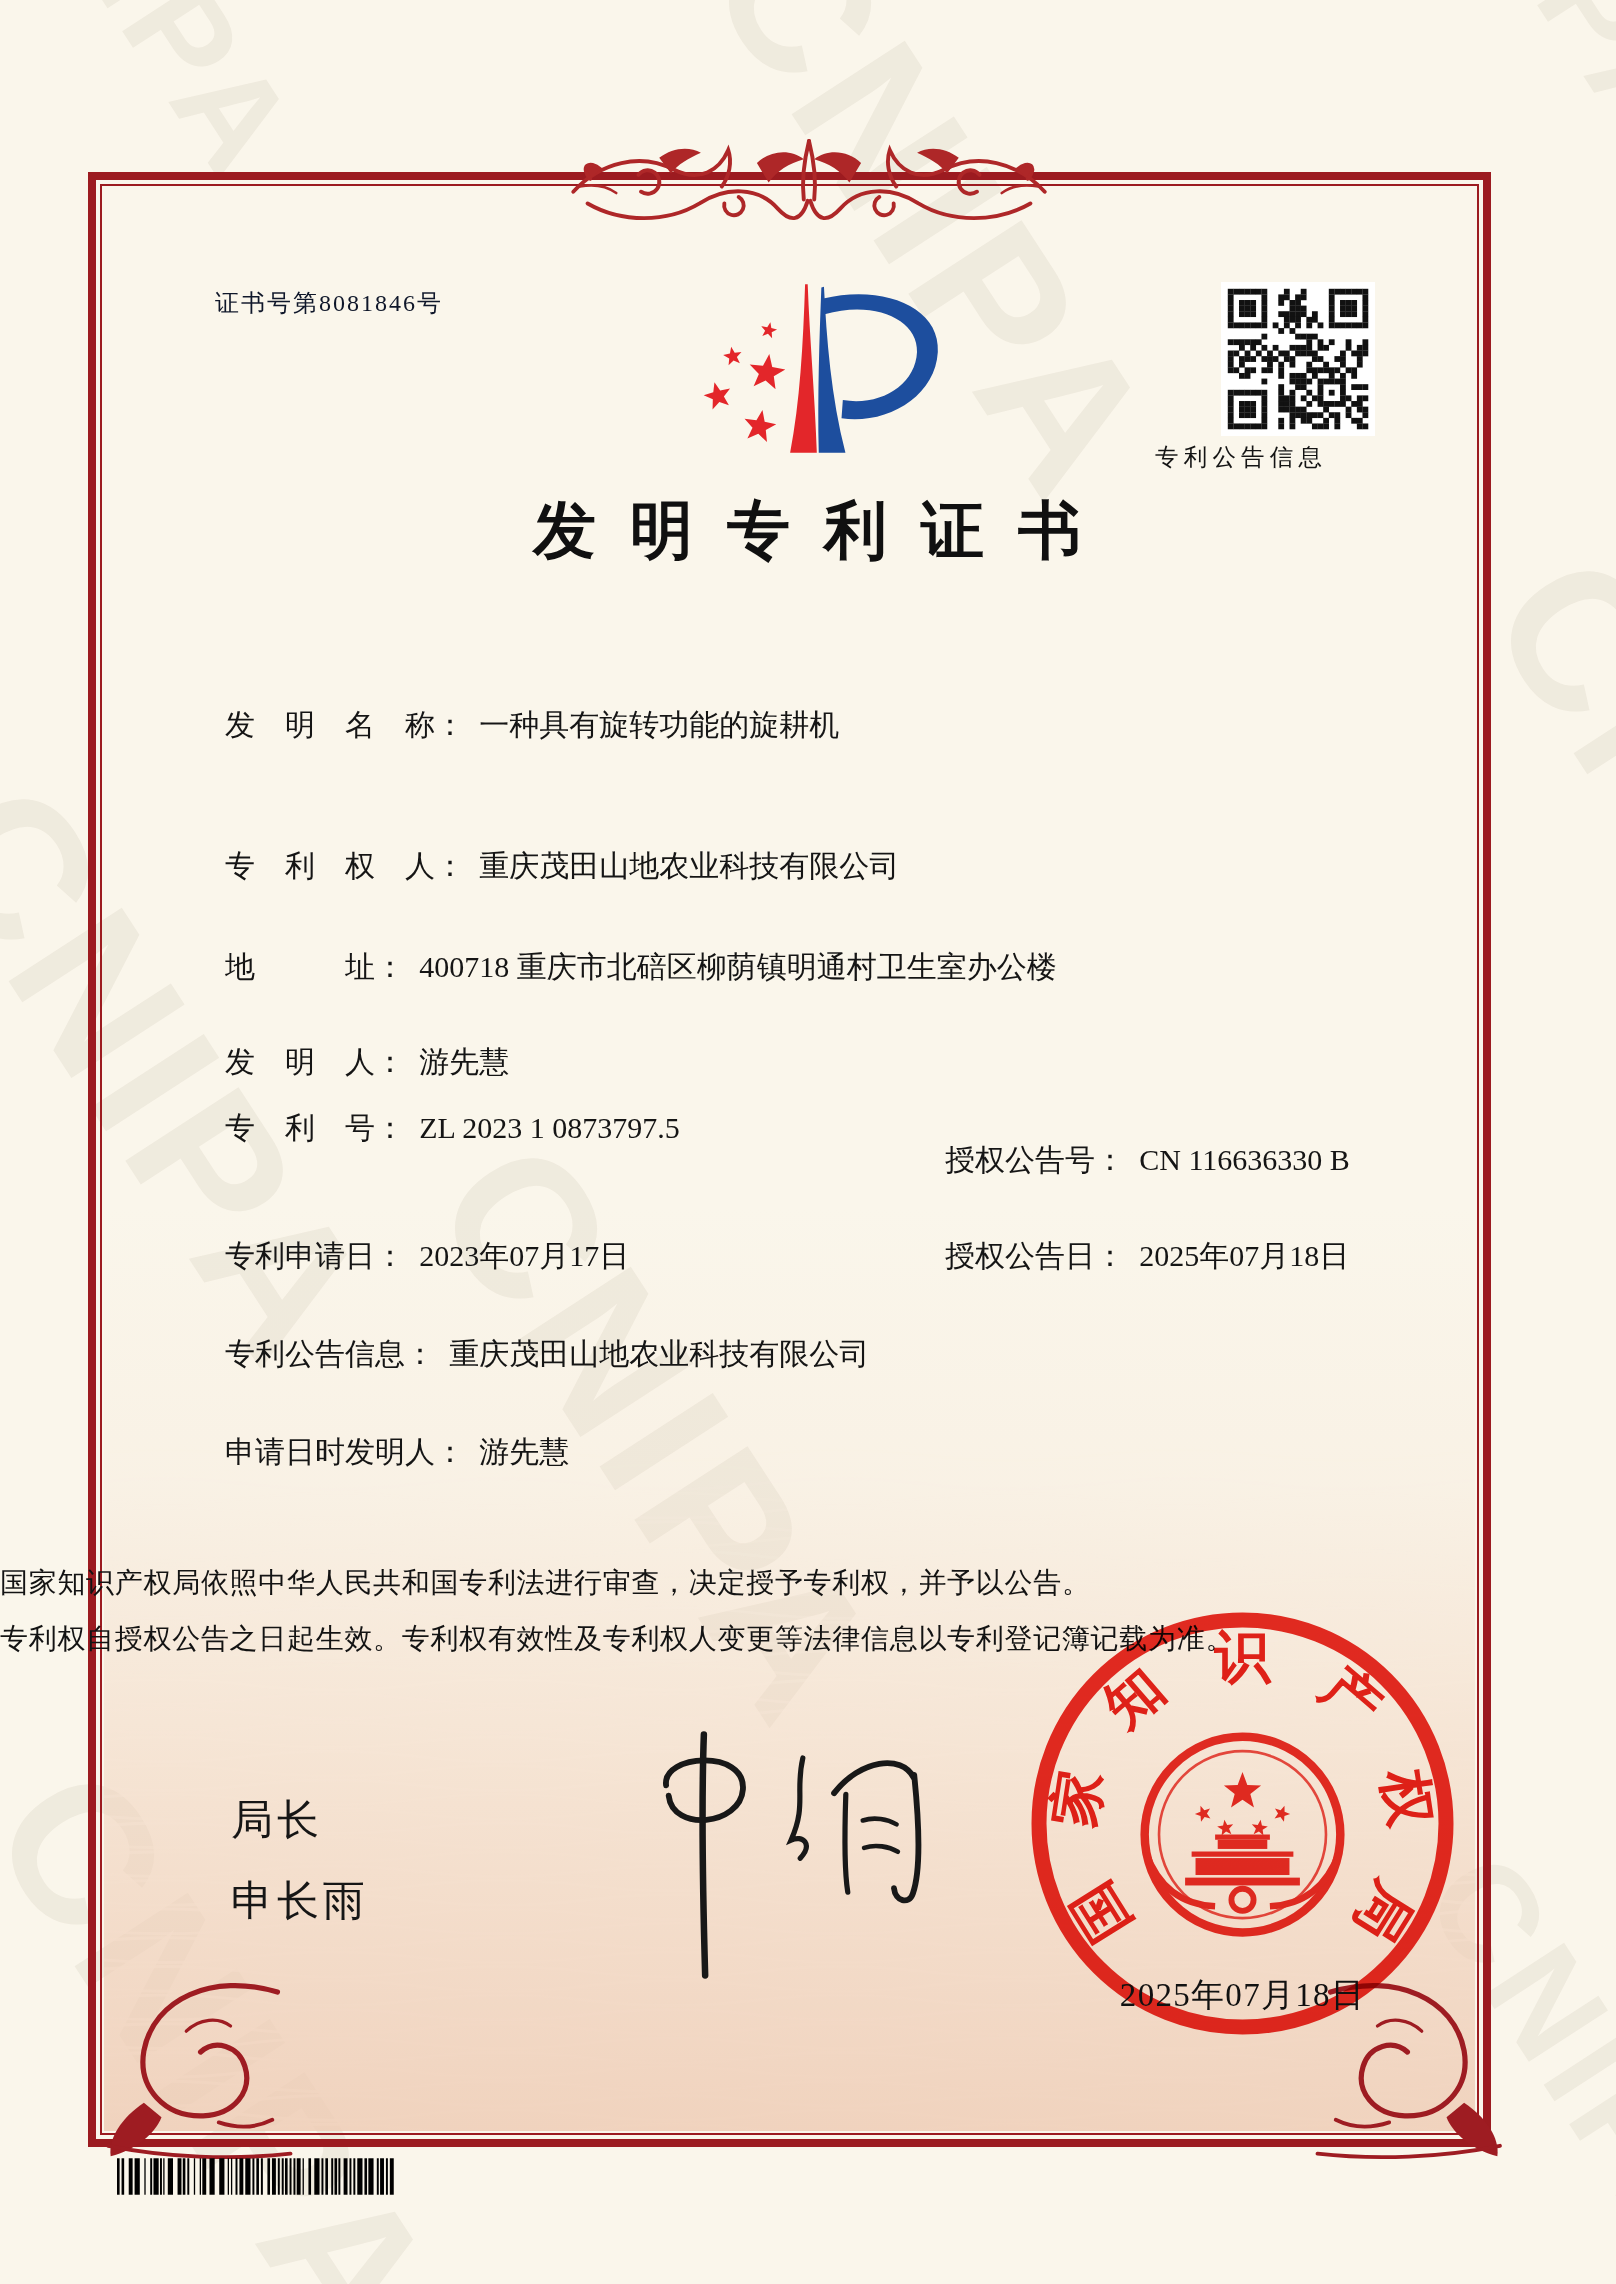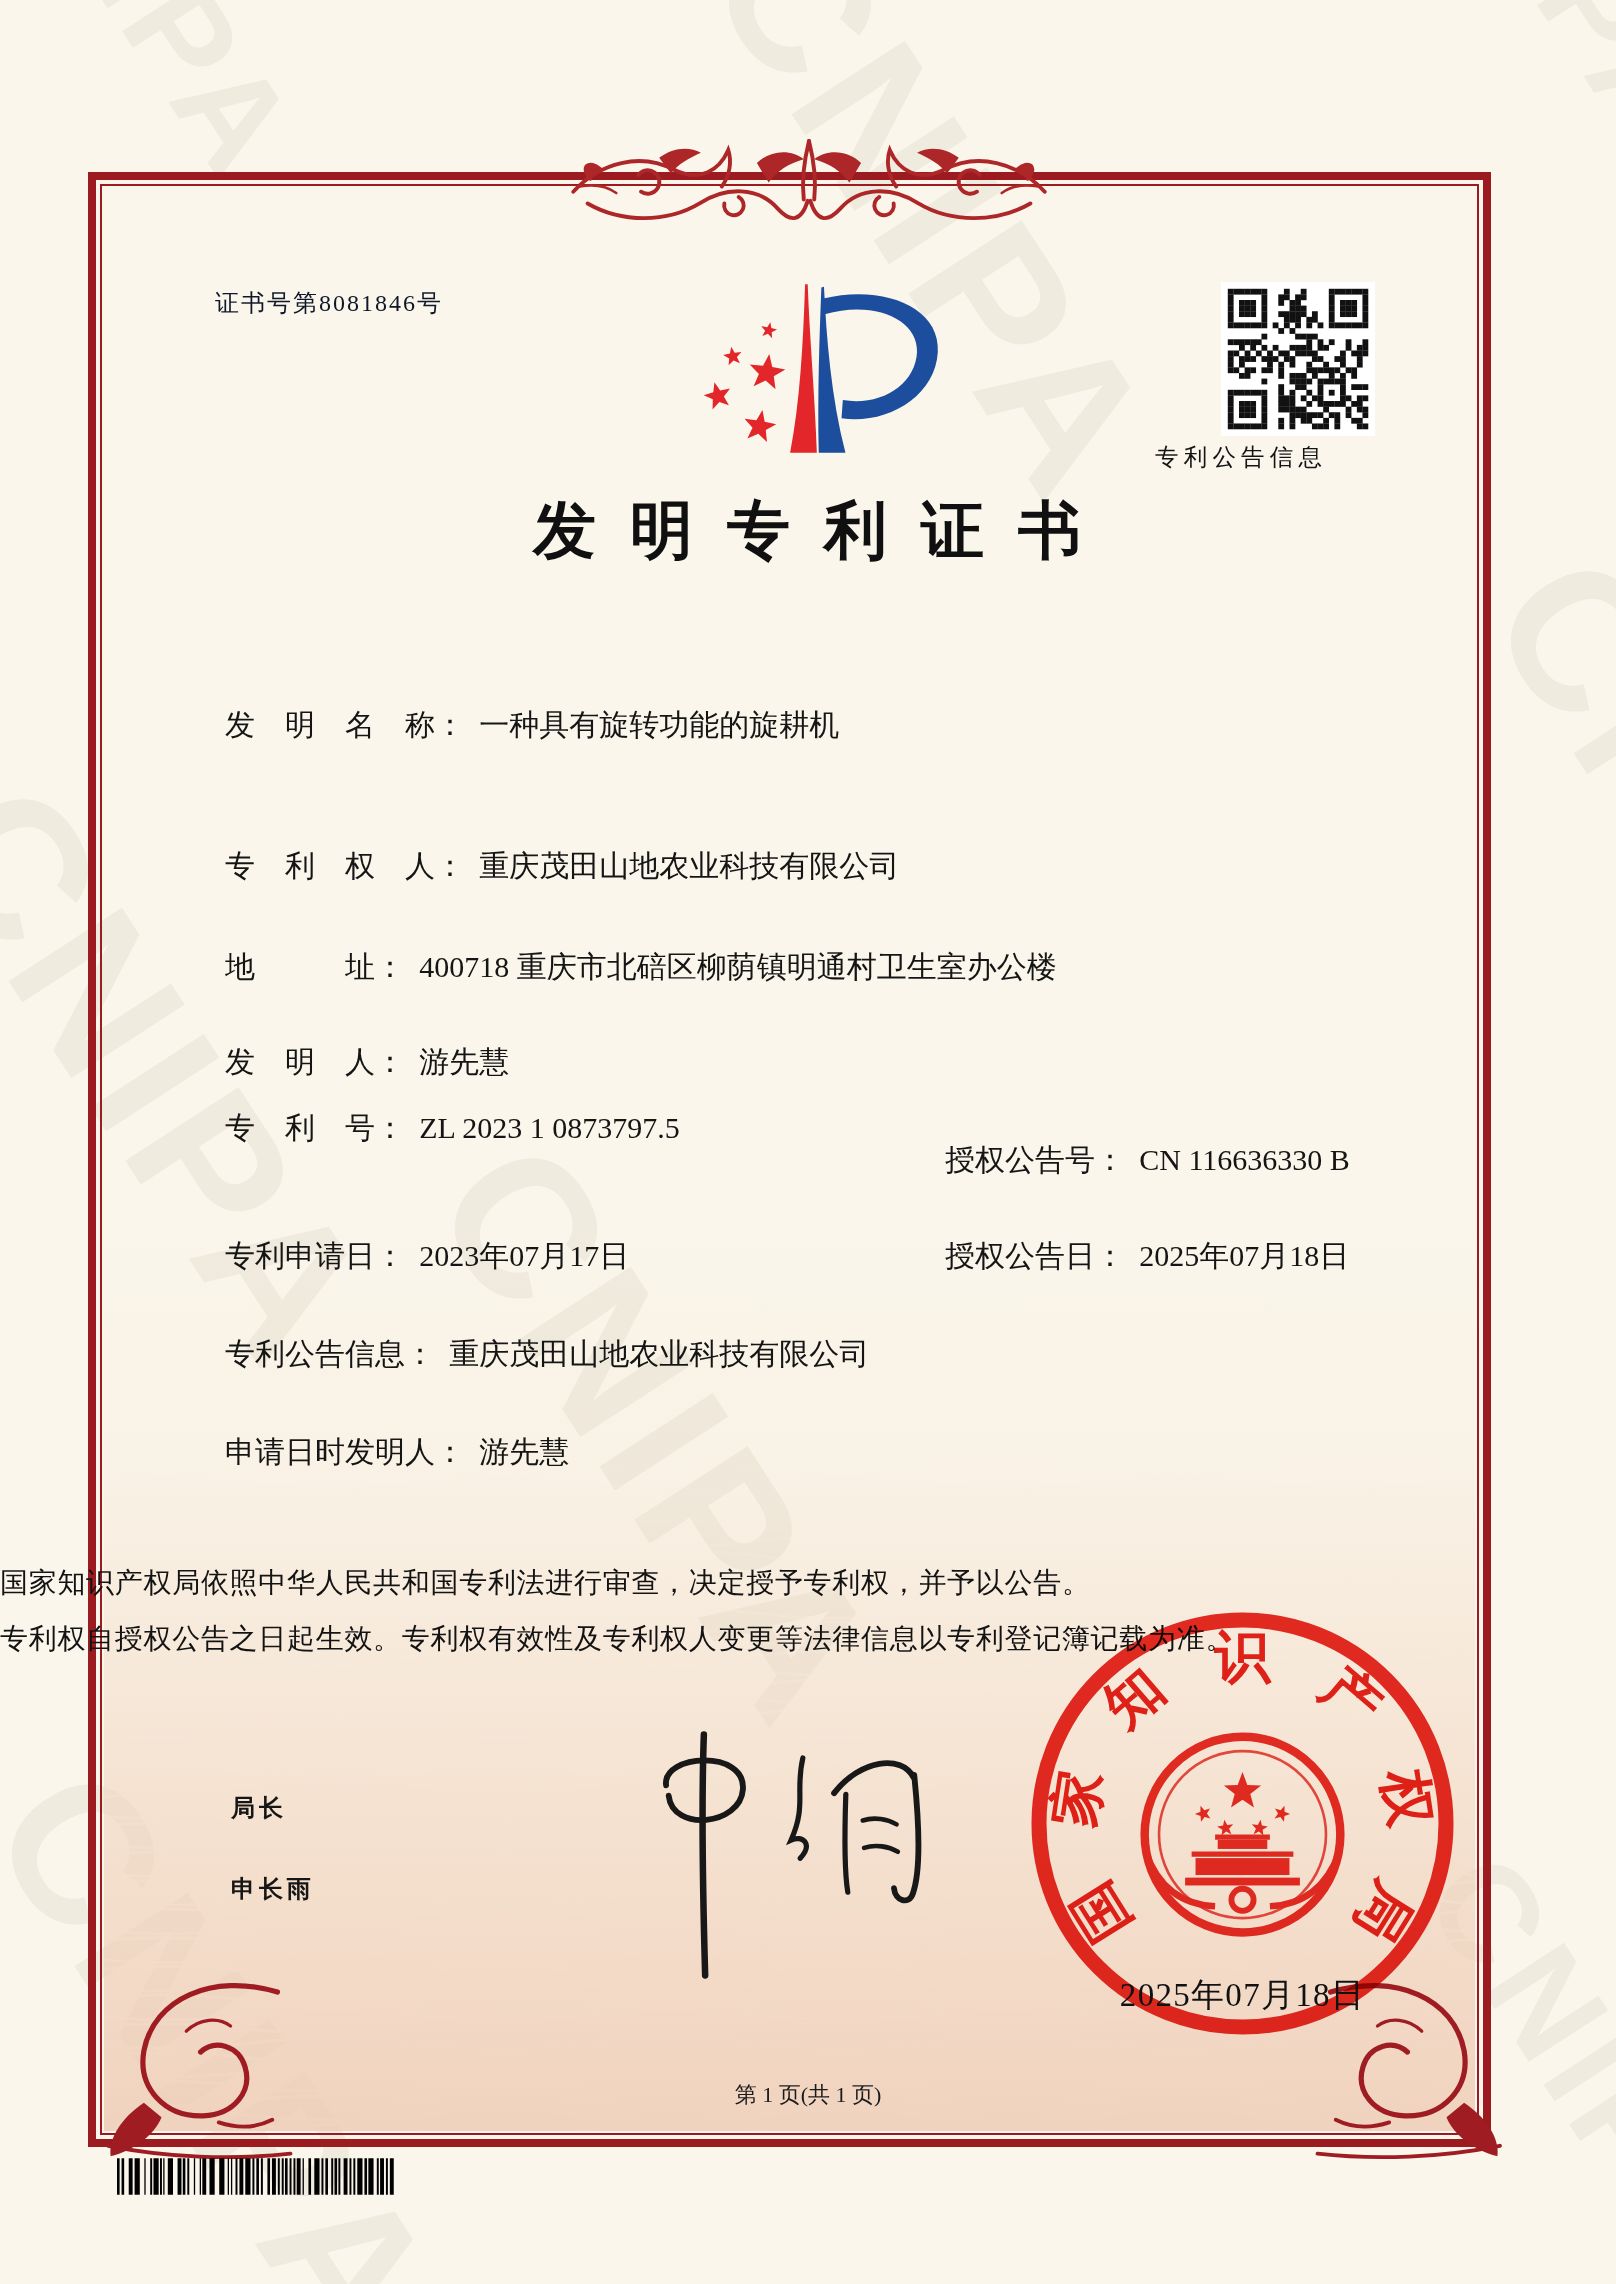--- a/index.html
+++ b/index.html
@@ -22,21 +22,21 @@
   .qr-box svg{position:absolute;inset:0}
   .qr-caption{position:absolute;left:1155px;top:441px;width:284px;text-align:left;font-size:23.5px;letter-spacing:5.2px;color:#141414}
   .title{position:absolute;left:16px;top:488px;width:100%;text-align:center;font-size:63px;font-weight:700;color:#101010;letter-spacing:34px;margin-right:-34px}
   
   .row{position:absolute;left:225px;font-size:30px;color:#151515;white-space:nowrap}
   .row .val{margin-left:14.3px}
   .col2{left:945px}
   
   .stmt{position:absolute;left:0;width:100%;text-align:left;font-size:28px;color:#131313;letter-spacing:0.7px}
   
-  .sig-label{position:absolute;left:231px;font-family:"Liberation Sans","DejaVu Sans",sans-serif;font-weight:700;font-size:24px;color:#161616;letter-spacing:3.9px}
+  .sig-label{position:absolute;left:231px;font-family:"Liberation Sans","DejaVu Sans",sans-serif;font-weight:400;font-size:42px;color:#161616;letter-spacing:3.9px}
   .sig-svg{position:absolute;left:606px;top:1715px;width:352px;height:280px}
   
   .seal-svg{position:absolute;left:1024px;top:1605px;width:437px;height:437px;mix-blend-mode:multiply}
   .seal-date{position:absolute;left:1024px;top:1973px;width:437px;text-align:center;font-size:33px;color:#111;letter-spacing:1.3px}
   
   .page-info{position:absolute;left:0;top:2080px;width:100%;text-align:center;font-size:22px;color:#1a1a1a}
   .barcode{position:absolute;left:117px;top:2158px;width:280px;height:37px}
   .orn{position:absolute;pointer-events:none}
 </style>
 </head>
@@ -559,21 +559,20 @@
       <path d="M-78,30 h156" fill="none" stroke-width="8"></path>
       <rect x="-72" y="36" width="144" height="26" stroke="none"></rect>
       <rect x="-88" y="66" width="176" height="12" stroke="none"></rect>
       <circle cy="100" r="17" fill="none" stroke-width="9"></circle>
       <path d="M-148,28 Q-120,106 -42,110" fill="none" stroke-width="10"></path>
       <path d="M148,28 Q120,106 42,110" fill="none" stroke-width="10"></path>
     </g>
   </svg>
   <div class="seal-date">2025年07月18日</div>
 
-  <div class="page-info">第 1 页(共 1 页)</div>
   <svg id="barcode" class="barcode" viewBox="0 0 430 56">
       <rect x="0" y="0" width="4" height="56" fill="#000"></rect>
       <rect x="7" y="0" width="4" height="56" fill="#000"></rect>
       <rect x="18" y="0" width="6" height="56" fill="#000"></rect>
       <rect x="27" y="0" width="8" height="56" fill="#000"></rect>
       <rect x="42" y="0" width="2" height="56" fill="#000"></rect>
       <rect x="51" y="0" width="3" height="56" fill="#000"></rect>
       <rect x="56" y="0" width="8" height="56" fill="#000"></rect>
       <rect x="66" y="0" width="3" height="56" fill="#000"></rect>
       <rect x="71" y="0" width="2" height="56" fill="#000"></rect>

